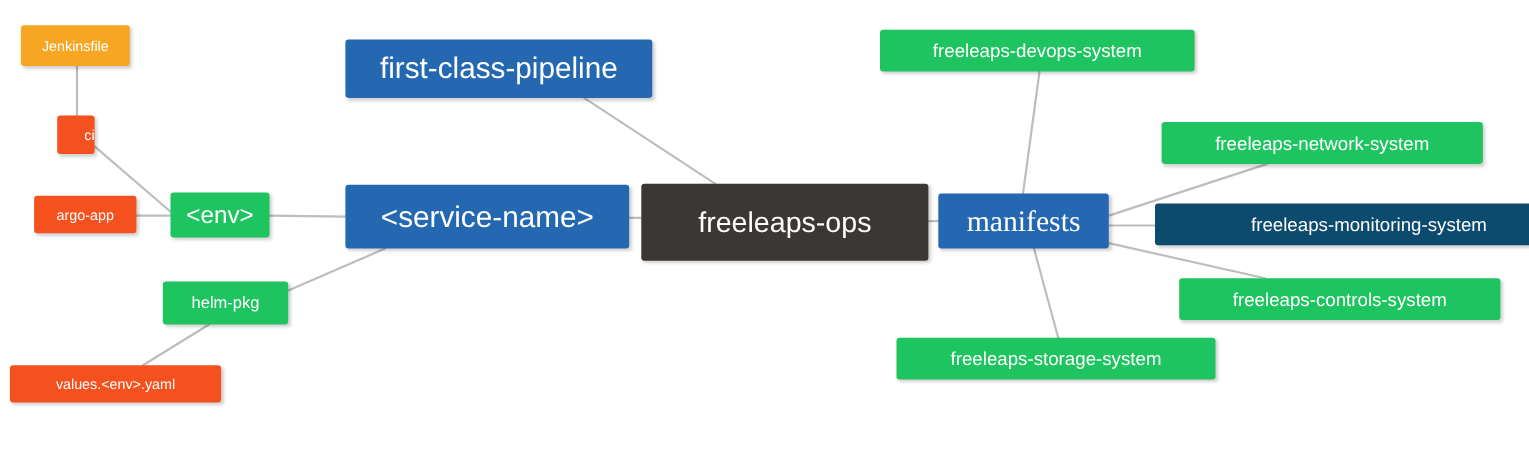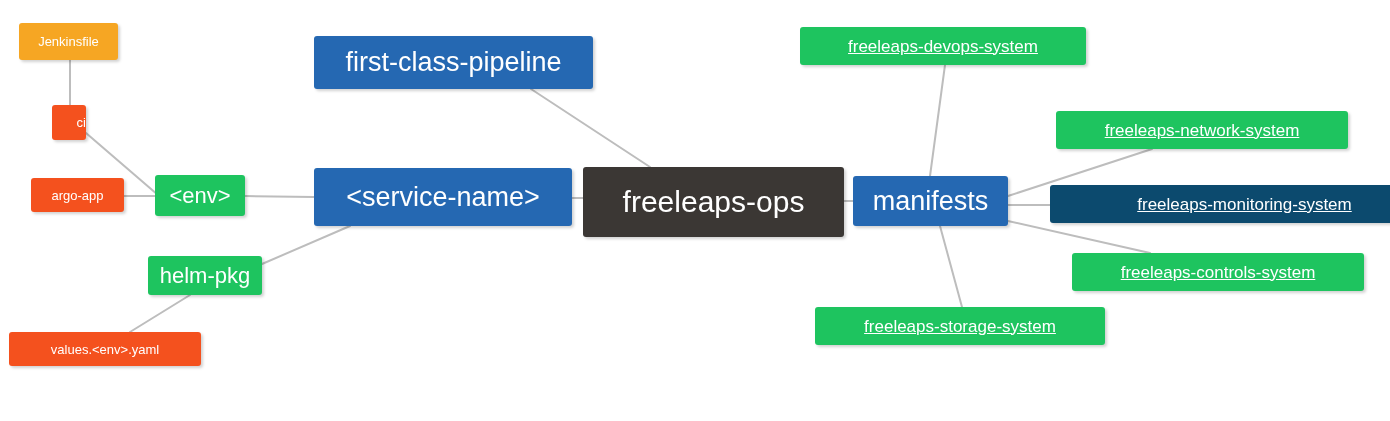--- a/index.html
+++ b/index.html
@@ -45,25 +45,25 @@
     box-shadow: 2px 2px 3px rgba(0,0,0,0.18);
     cursor: pointer;
     user-select: none;
     line-height: 1;
   }
   .node-label {
     display: block;
     white-space: nowrap;
   }
   
-  .tier-root   { font-size: 30px; }
+  .tier-root   { font-size: 26px; }
   .tier-major  { font-size: 27px; }
   .tier-mid    { font-size: 22px; }
-  .tier-sub    { font-size: 22px; }
-  .tier-leaf   { font-size: 17px; text-decoration: underline; }
+  .tier-sub    { font-size: 15px; }
+  .tier-leaf   { font-size: 17px; }
   .tier-tiny   { font-size: 13px; }
 </style>
 </head>
 <body>
 
 <div id="mindmap">
 
   <svg id="edge-layer" viewBox="0 0 1390 421" width="1390" height="421" xmlns="http://www.w3.org/2000/svg">
       <path class="edge" d="M 70,60 L 70,105" stroke="#bdbdbd"></path>
       <path class="edge" d="M 86,133 L 158,195" stroke="#bdbdbd"></path>
@@ -102,21 +102,21 @@
       </div>
       <div class="node tier-major" style="left: 314px; top: 36px; width: 279px; height: 53px; background: rgb(37, 104, 178); color: rgb(255, 255, 255);">
         <span class="node-label">first-class-pipeline</span>
       </div>
       <div class="node tier-major" style="left: 314px; top: 168px; width: 258px; height: 58px; background: rgb(37, 104, 178); color: rgb(255, 255, 255);">
         <span class="node-label">&lt;service-name&gt;</span>
       </div>
       <div class="node tier-root" style="left: 583px; top: 167px; width: 261px; height: 70px; background: rgb(59, 55, 52); color: rgb(255, 255, 255);">
         <span class="node-label">freeleaps-ops</span>
       </div>
-      <div class="node tier-major" style="left: 853px; top: 176px; width: 155px; height: 50px; background: rgb(37, 104, 178); color: rgb(255, 255, 255);">
+      <div class="node tier-major" style="left: 853px; top: 176px; width: 155px; height: 50px; background: rgb(37, 104, 178); color: rgb(255, 255, 255); font-family: Liberation Serif, serif;">
         <span class="node-label">manifests</span>
       </div>
       <div class="node tier-leaf" style="left: 800px; top: 27px; width: 286px; height: 38px; background: rgb(30, 196, 95); color: rgb(255, 255, 255);">
         <span class="node-label">freeleaps-devops-system</span>
       </div>
       <div class="node tier-leaf" style="left: 1056px; top: 111px; width: 292px; height: 38px; background: rgb(30, 196, 95); color: rgb(255, 255, 255);">
         <span class="node-label">freeleaps-network-system</span>
       </div>
       <div class="node tier-leaf" style="left: 1050px; top: 185px; width: 389px; height: 38px; background: #0c4a6e; color: rgb(255, 255, 255);">
         <span class="node-label">freeleaps-monitoring-system</span>

